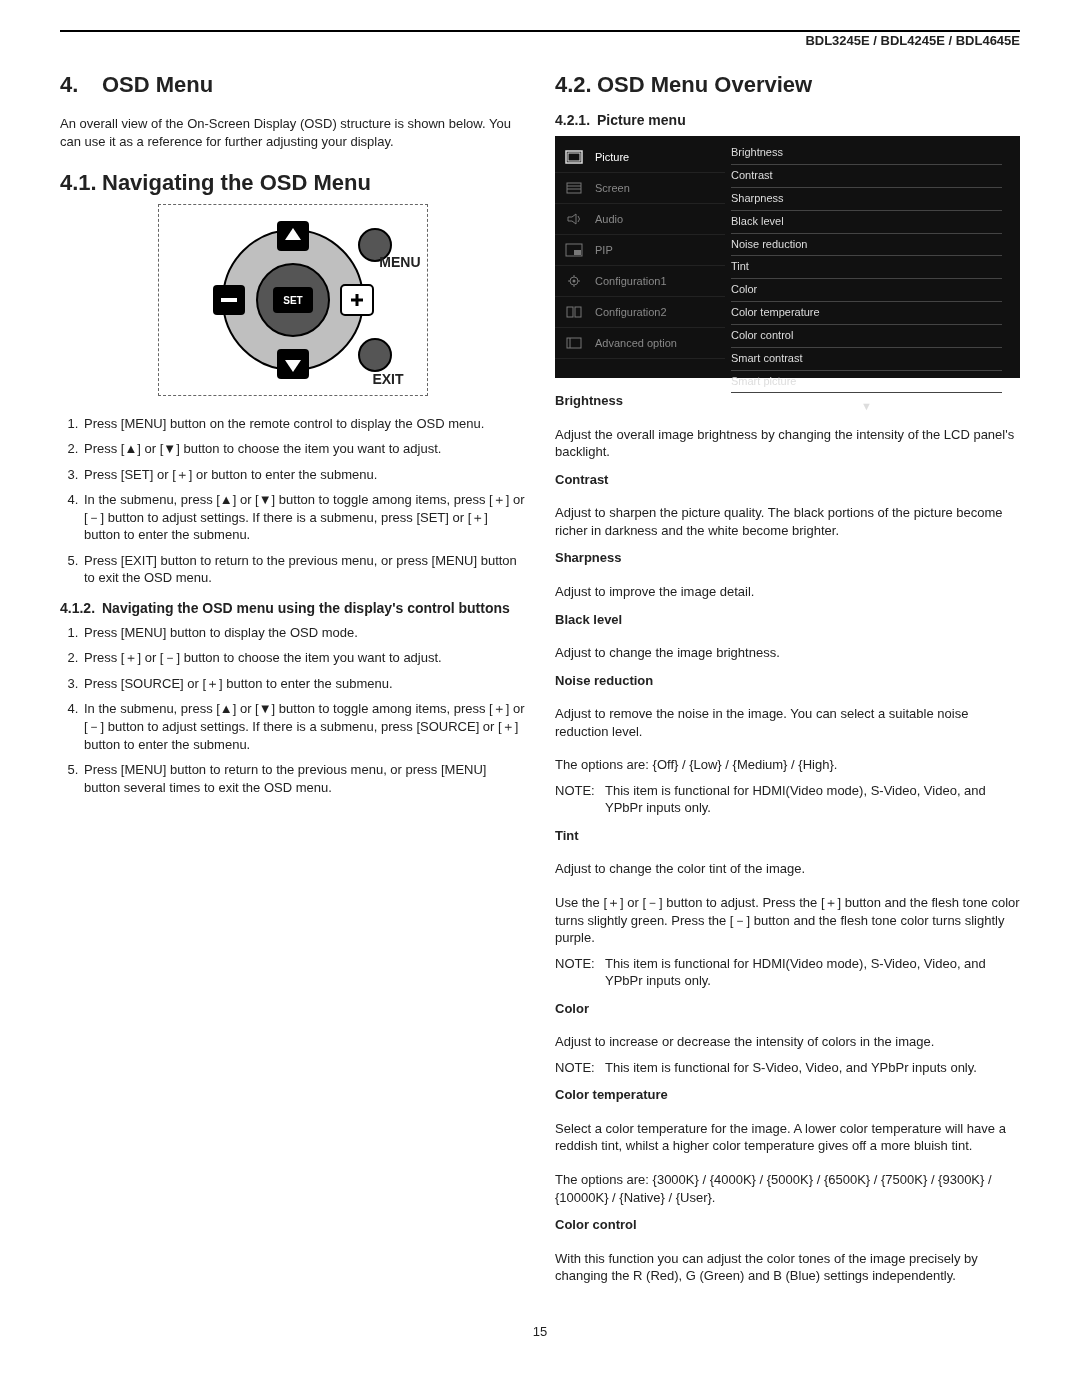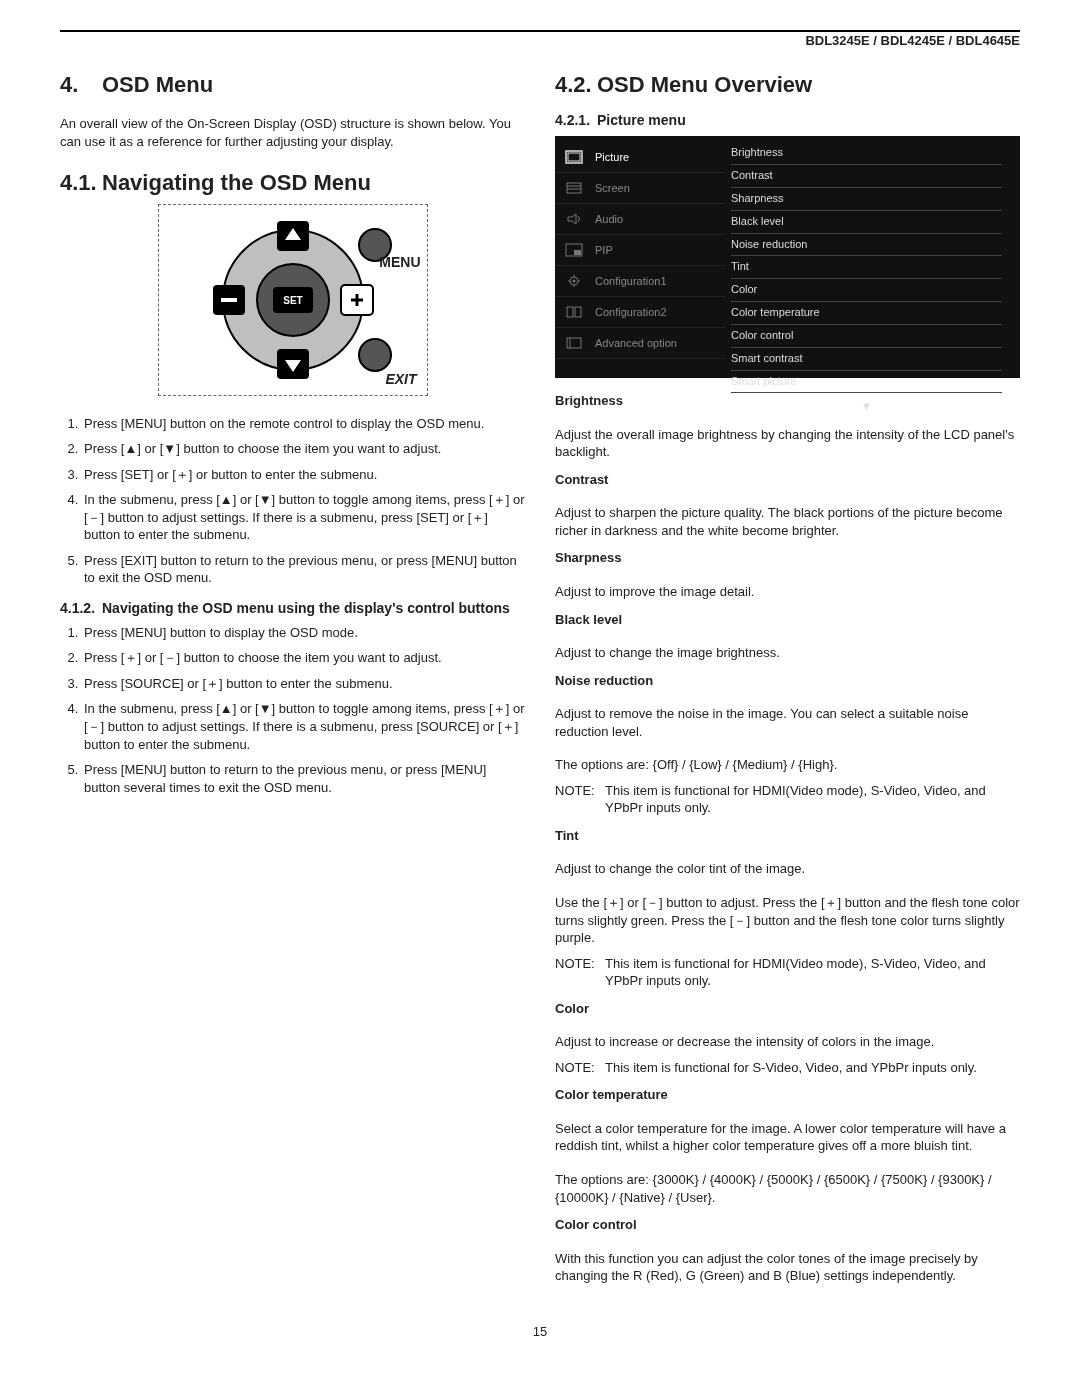--- a/index.html
+++ b/index.html
@@ -124,21 +124,21 @@
           <line x1="184" y1="79" x2="184" y2="91" stroke="#000" stroke-width="3"></line>
 
           <rect x="100" y="72" width="40" height="26" rx="4" fill="#000"></rect>
           <text x="120" y="89" text-anchor="middle" fill="#fff" font-size="10" font-weight="bold" font-family="Arial">SET</text>
 
           <circle cx="202" cy="30" r="16" fill="#555" stroke="#000" stroke-width="2"></circle>
 
           <circle cx="202" cy="140" r="16" fill="#555" stroke="#000" stroke-width="2"></circle>
         </svg>
         <span class="rlabel" style="right:6px; top:48px;">MENU</span>
-        <span class="rlabel" style="right:10px; bottom:6px;font-style:italic;">EXIT</span>
+        <span class="rlabel" style="right:23px; bottom:6px;">EXIT</span>
       </div>
     </div>
 
     <ol>
       <li>Press [MENU] button on the remote control to display the OSD menu.</li>
       <li>Press [▲] or [▼] button to choose the item you want to adjust.</li>
       <li>Press [SET] or [＋] or  button to enter the submenu.</li>
       <li>In the submenu, press [▲] or [▼] button to toggle among items, press [＋] or [－] button to adjust settings. If there is a submenu, press [SET] or [＋] button to enter the submenu.</li>
       <li>Press [EXIT] button to return to the previous menu, or press [MENU] button to exit the OSD menu.</li>
     </ol>

